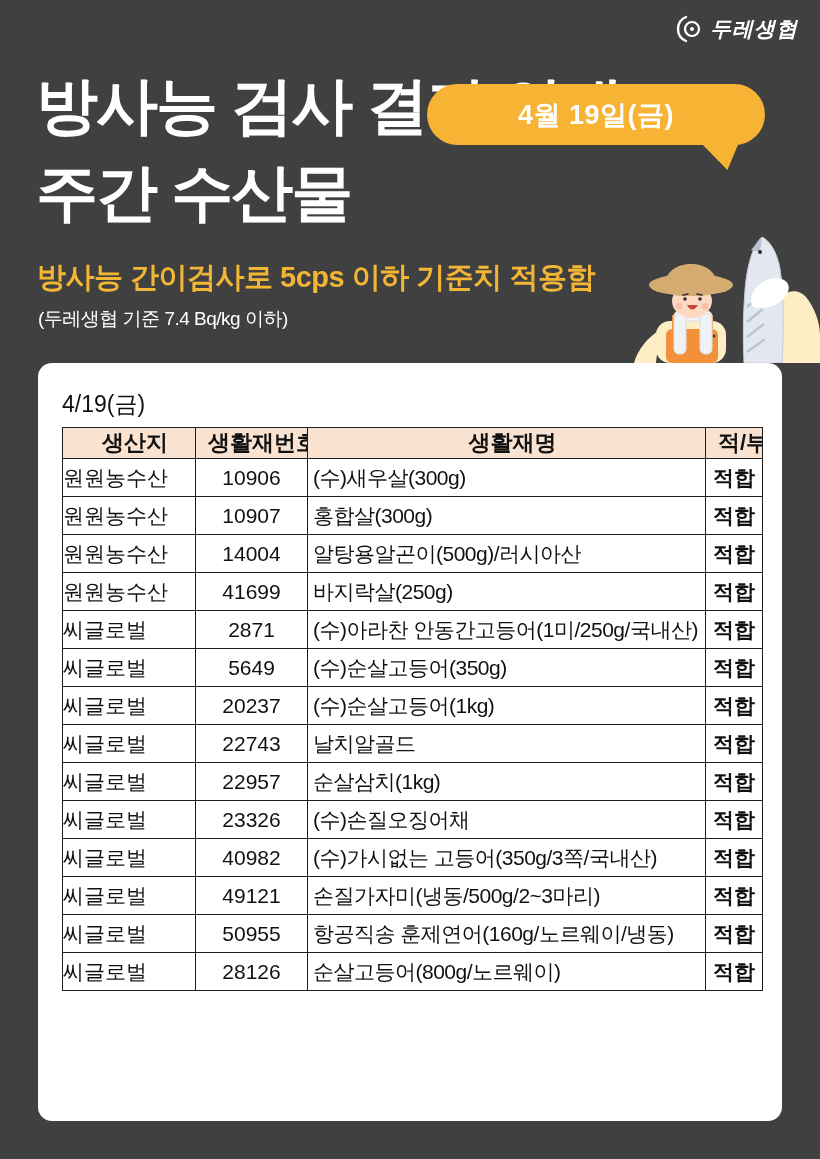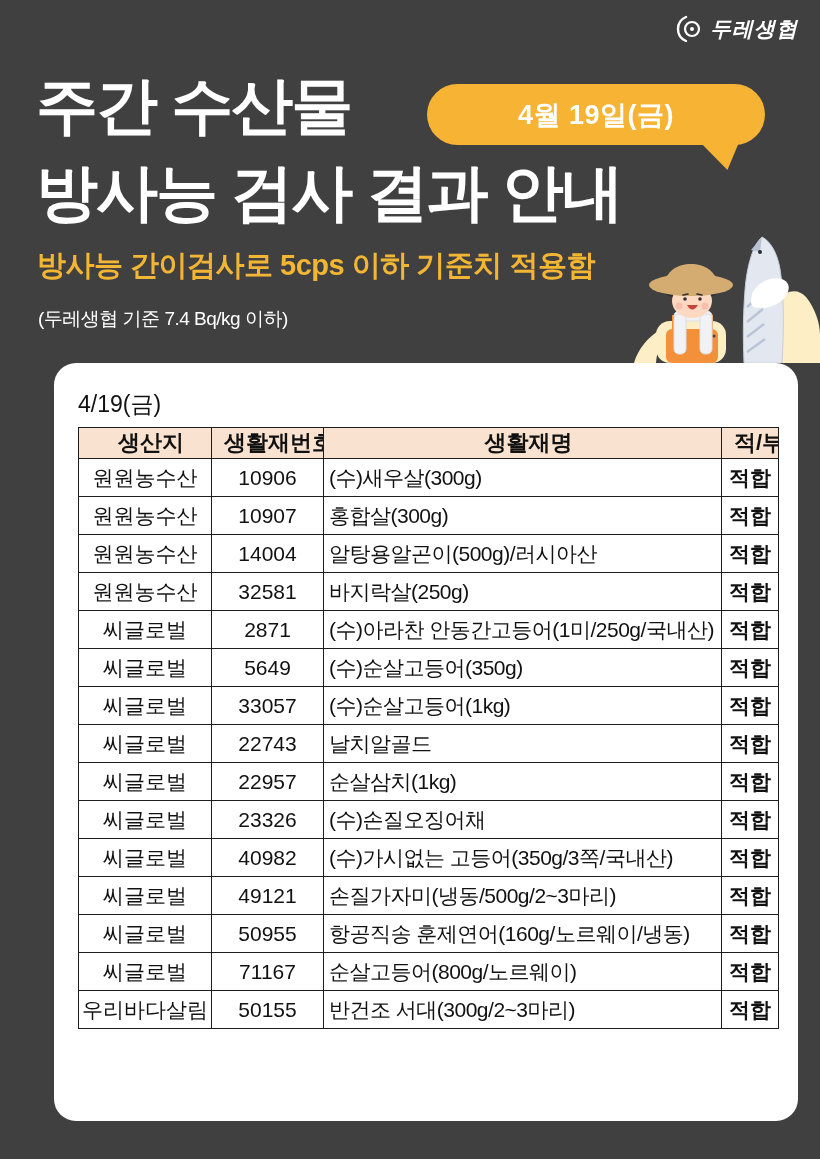--- a/index.html
+++ b/index.html
@@ -69,21 +69,21 @@
     width: 42px;
     height: 30px;
     background: #f6b334;
     clip-path: polygon(0 0, 100% 0, 70% 100%);
   }
 
   
   .subtitle {
     position: absolute;
     left: 37px;
-    top: 246px;
+    top: 258px;
     color: #f3b634;
     font-size: 29px;
     font-weight: 800;
     letter-spacing: -0.5px;
     white-space: nowrap;
   }
   .note {
     position: absolute;
     left: 38px;
     top: 306px;
@@ -99,26 +99,26 @@
     position: absolute;
     left: 630px;
     top: 235px;
     width: 190px;
     height: 128px;
   }
 
   
   .card {
     position: absolute;
-    left: 54px;
+    left: 38px;
     top: 363px;
     width: 744px;
     height: 758px;
     background: #ffffff;
-    border-radius: 22px;
+    border-radius: 14px;
   }
   .card-date {
     position: absolute;
     left: 24px;
     top: 26px;
     font-size: 23px;
     color: #111111;
   }
 
   table.results {
@@ -140,42 +140,42 @@
     height: 27px;
     font-size: 22px;
     font-weight: 700;
     padding-left: 12px;
   }
   .results td {
     height: 38px;
     font-size: 21px;
     background: #ffffff;
   }
-  .results td.c0 { text-align: center; }
+  .results td.c0 { }
   .results td.c1 { text-align: center; }
   .results td.c2 { text-align: left; padding-left: 5px; letter-spacing: -0.5px; margin-left: 28px; }
   .results td.c3 { text-align: center; font-weight: 800; }
 </style>
 </head>
 <body>
 
 <div class="poster">
 
   <div class="logo">
     <svg width="30" height="30" viewBox="0 0 30 30" aria-hidden="true">
       <path d="M11 3 A 13 13 0 0 0 11 27" stroke="#ffffff" stroke-width="2.4" fill="none" stroke-linecap="round"></path>
       <circle cx="17" cy="15" r="7" stroke="#ffffff" stroke-width="2.2" fill="none"></circle>
       <circle cx="17" cy="15" r="2" fill="#ffffff"></circle>
     </svg>
     <span class="logo-text">두레생협</span>
   </div>
 
   <div class="title">
+    <div>방사능 검사 결과 안내</div>
     <div>주간 수산물</div>
-    <div>방사능 검사 결과 안내</div>
   </div>
 
   <div class="bubble">
     <span>4월 19일(금)</span>
   </div>
   <div class="bubble-tail"></div>
 
   <div class="subtitle">방사능 간이검사로 5cps 이하 기준치 적용함</div>
   <div class="note">(두레생협 기준 7.4 Bq/kg 이하)</div>
 
@@ -261,39 +261,39 @@
             <td class="c3">적합</td>
           </tr>
           <tr>
             <td class="c0">원원농수산</td>
             <td class="c1">14004</td>
             <td class="c2">알탕용알곤이(500g)/러시아산</td>
             <td class="c3">적합</td>
           </tr>
           <tr>
             <td class="c0">원원농수산</td>
-            <td class="c1">32581</td>
+            <td class="c1">41699</td>
             <td class="c2">바지락살(250g)</td>
             <td class="c3">적합</td>
           </tr>
           <tr>
             <td class="c0">씨글로벌</td>
             <td class="c1">2871</td>
             <td class="c2">(수)아라찬 안동간고등어(1미/250g/국내산)</td>
             <td class="c3">적합</td>
           </tr>
           <tr>
             <td class="c0">씨글로벌</td>
             <td class="c1">5649</td>
             <td class="c2">(수)순살고등어(350g)</td>
             <td class="c3">적합</td>
           </tr>
           <tr>
             <td class="c0">씨글로벌</td>
-            <td class="c1">33057</td>
+            <td class="c1">20237</td>
             <td class="c2">(수)순살고등어(1kg)</td>
             <td class="c3">적합</td>
           </tr>
           <tr>
             <td class="c0">씨글로벌</td>
             <td class="c1">22743</td>
             <td class="c2">날치알골드</td>
             <td class="c3">적합</td>
           </tr>
           <tr>
@@ -321,27 +321,21 @@
             <td class="c3">적합</td>
           </tr>
           <tr>
             <td class="c0">씨글로벌</td>
             <td class="c1">50955</td>
             <td class="c2">항공직송 훈제연어(160g/노르웨이/냉동)</td>
             <td class="c3">적합</td>
           </tr>
           <tr>
             <td class="c0">씨글로벌</td>
-            <td class="c1">71167</td>
+            <td class="c1">28126</td>
             <td class="c2">순살고등어(800g/노르웨이)</td>
-            <td class="c3">적합</td>
-          </tr>
-          <tr>
-            <td class="c0">우리바다살림</td>
-            <td class="c1">50155</td>
-            <td class="c2">반건조 서대(300g/2~3마리)</td>
             <td class="c3">적합</td>
           </tr>
         </tbody>
     </table>
   </div>
 
 </div>
 
 </body></html>

